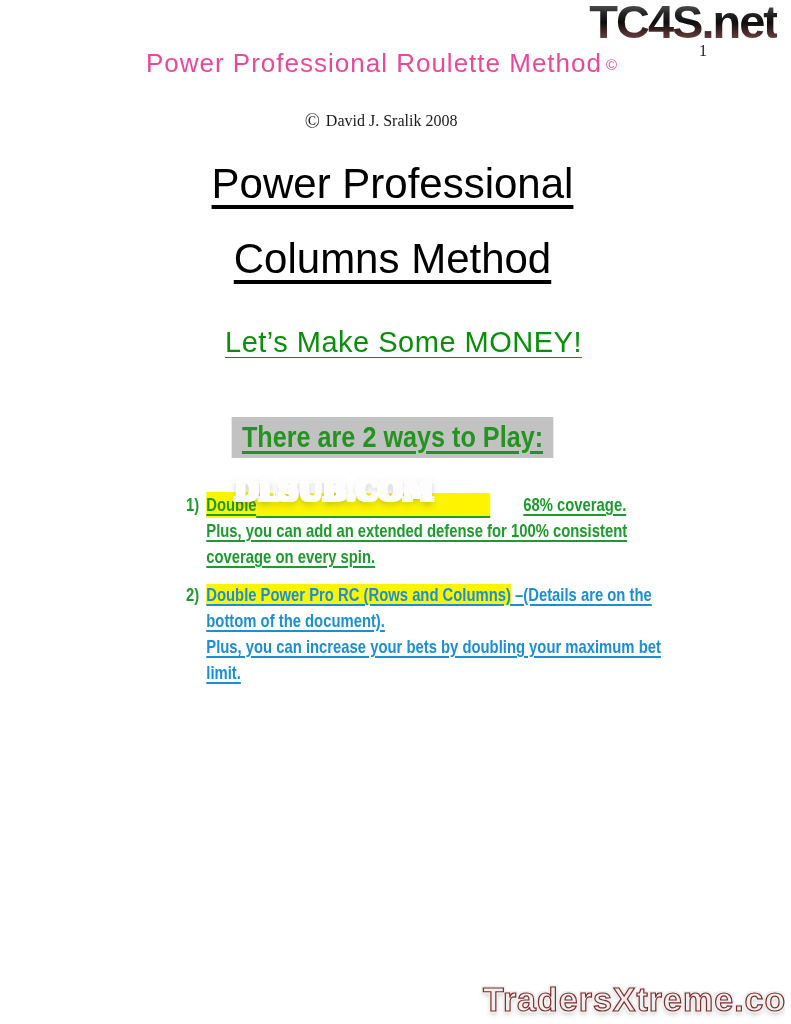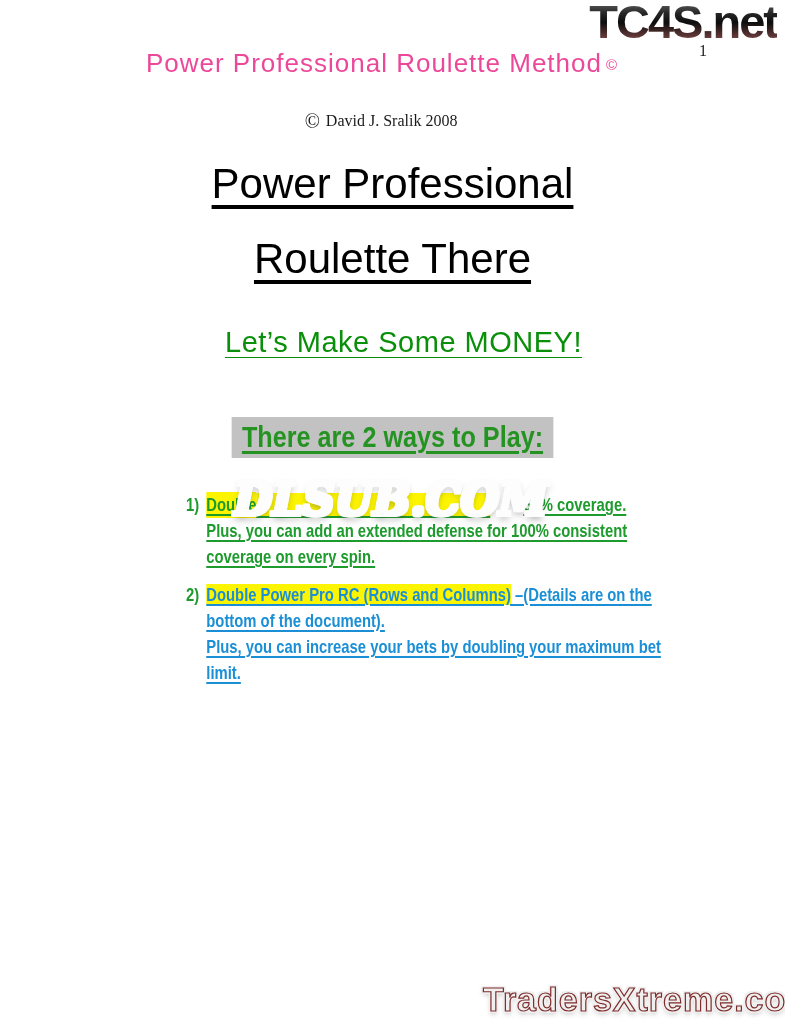--- a/index.html
+++ b/index.html
@@ -154,31 +154,30 @@
   .suffix-gap { margin-left: 42px; }
 
   
   .dlsub-watermark {
     position: absolute;
     left: 234px;
     top: 474px;
     z-index: 6;
     font-family: "DejaVu Serif", serif;
     font-weight: 700;
-    font-size: 44px;
+    font-size: 28px;
     letter-spacing: 0px;
     background: linear-gradient(180deg, #e0474d 0%, #c8191f 45%, #9d0e13 100%);
     -webkit-background-clip: text;
     background-clip: text;
     color: transparent;
     text-shadow:
       -2px 0 0 #fdfdfd, 2px 0 0 #fdfdfd, 0 -2px 0 #fdfdfd, 0 2px 0 #fdfdfd,
       -2px -2px 0 #fdfdfd, 2px 2px 0 #fdfdfd, -2px 2px 0 #fdfdfd, 2px -2px 0 #fdfdfd,
       0 4px 7px rgba(60,60,60,0.45);
-    font-style: italic;
   }
 
   
   .traders-logo {
     position: absolute;
     top: 980px;
     left: 483px;
     font-size: 34px;
     font-weight: 700;
     letter-spacing: 1px;
@@ -208,21 +207,21 @@
 
   <div class="byline">
     <span class="copy-sym">©</span><span>David J. Sralik 2008</span>
   </div>
 
   <div class="main-title">
     <div>
       <span class="tl">Power Professional</span>
     </div>
     <div>
-      <span class="tl">Roulette There</span>
+      <span class="tl">Columns Method</span>
     </div>
   </div>
 
   <div class="tagline">
     <span class="tl">Let’s Make Some MONEY!</span>
   </div>
 
   <div class="section-heading">
     <span class="hl-gray">
       <span class="tl">There are 2 ways to Play:</span>

